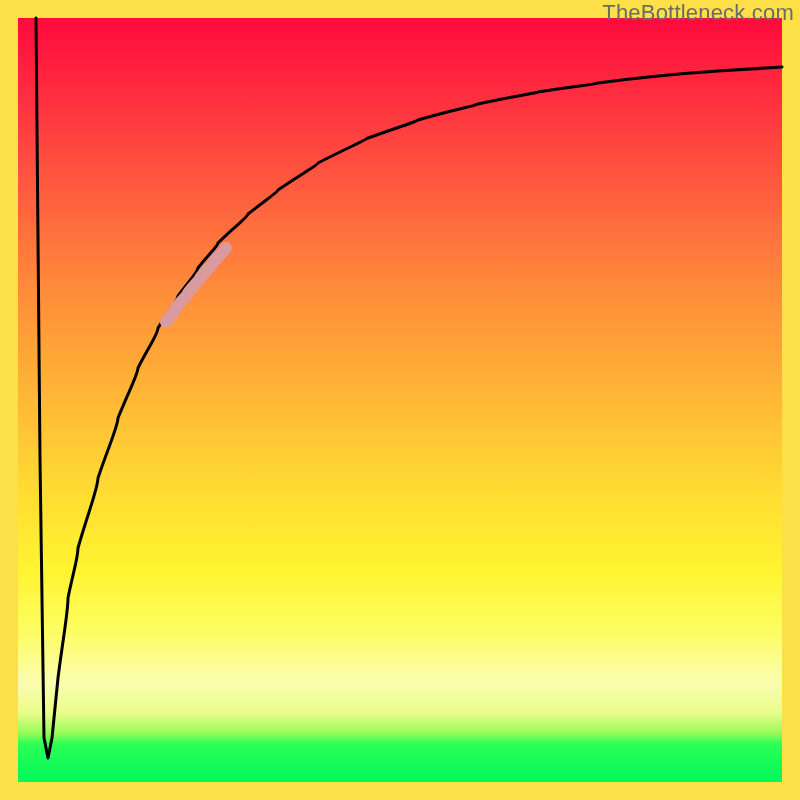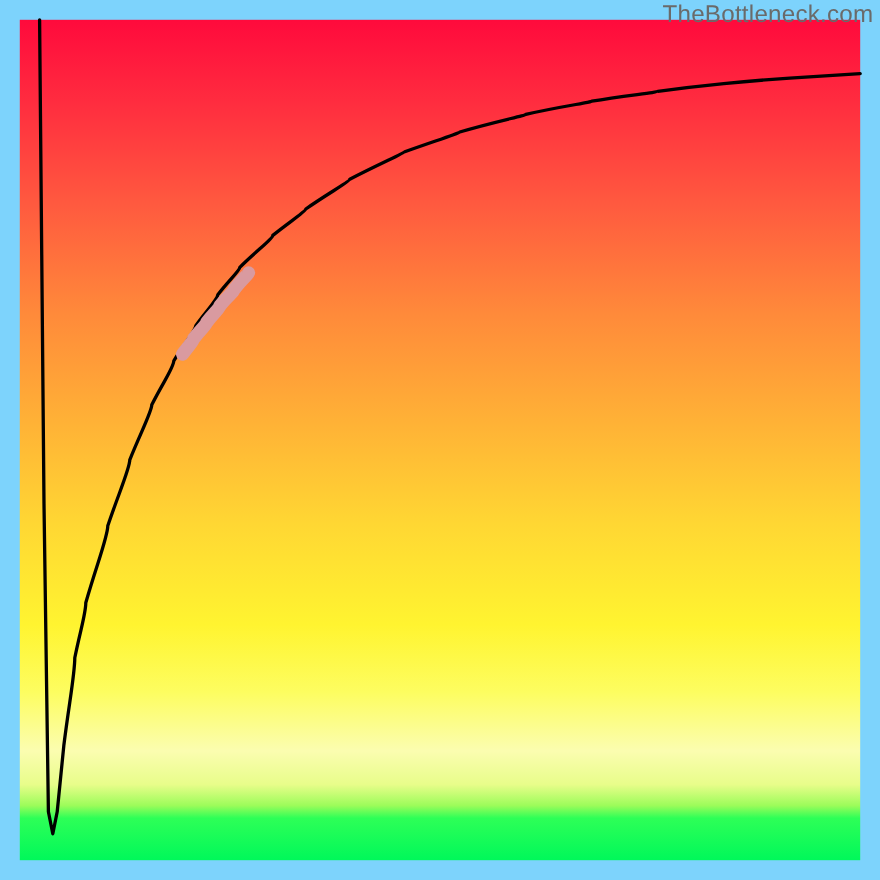--- a/index.html
+++ b/index.html
@@ -8,21 +8,21 @@
     width: 800px;
     height: 800px;
     background: #000;
     overflow: hidden;
     font-family: Arial, Helvetica, sans-serif;
   }
   .frame {
     position: relative;
     width: 800px;
     height: 800px;
-    background: #7dd3fc;
+    background: #fde047;
   }
   .plot-area {
     position: absolute;
     left: 18px;
     top: 18px;
     width: 764px;
     height: 764px;
     
     background: linear-gradient(
       to bottom,

